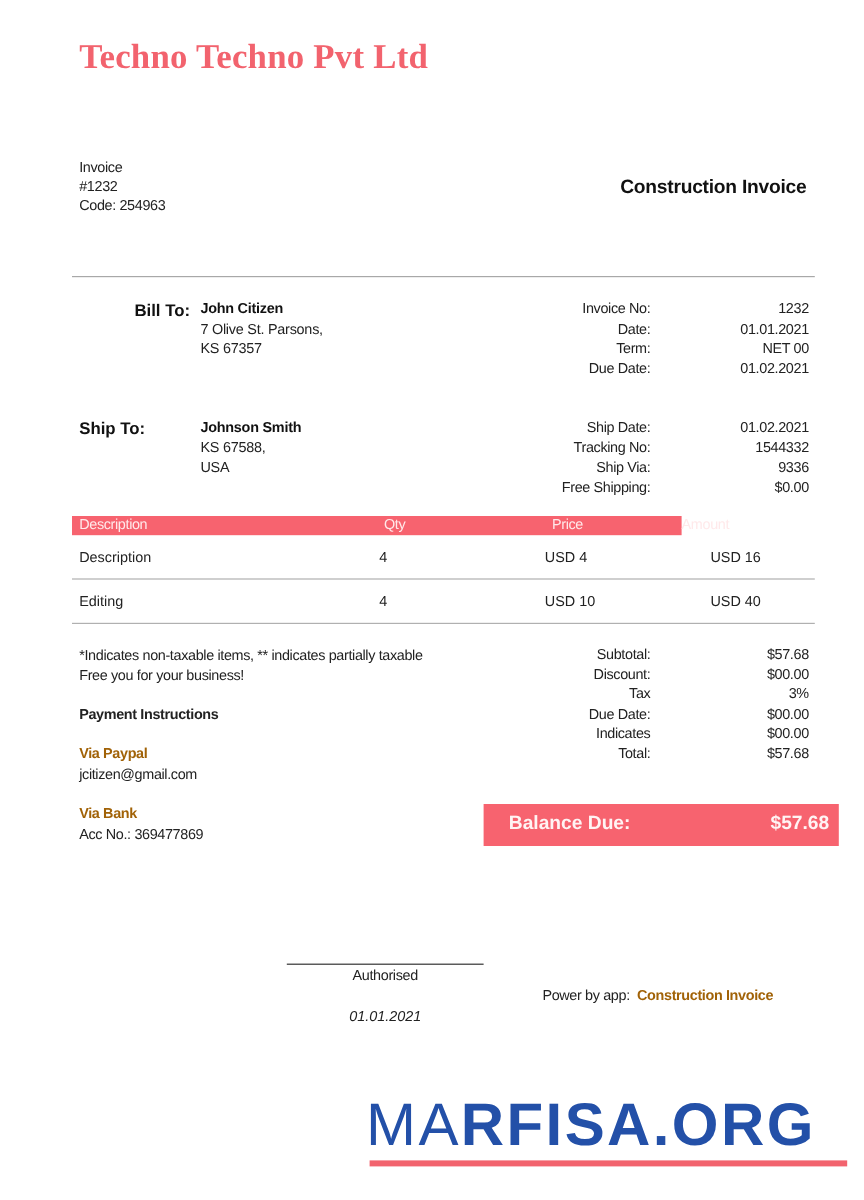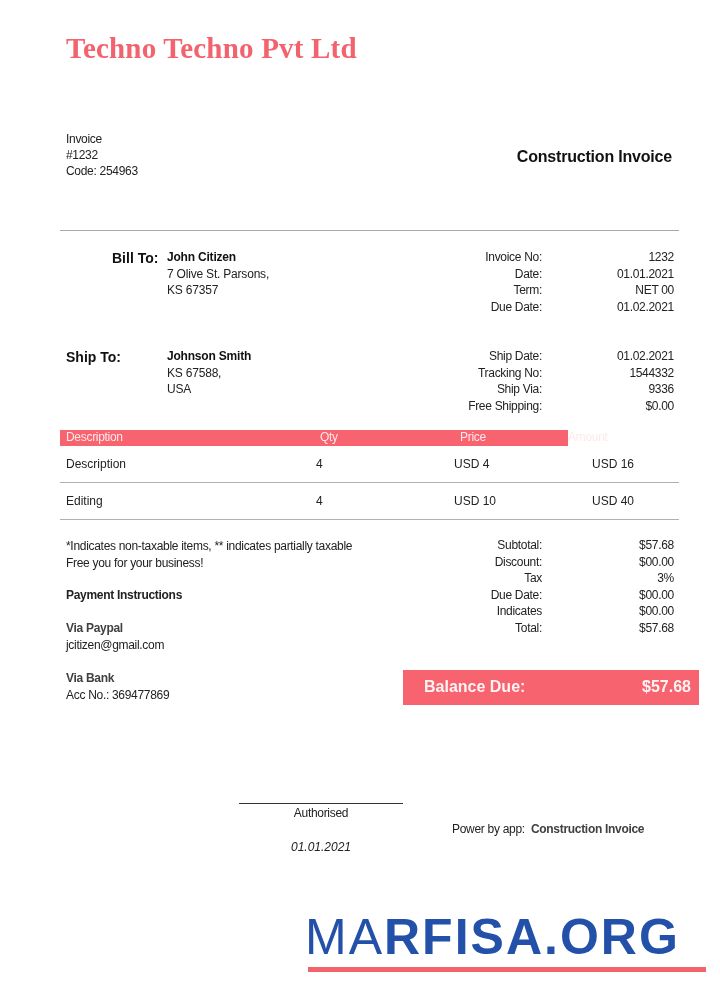--- a/index.html
+++ b/index.html
@@ -17,21 +17,21 @@
   .kv { font-size:12px; line-height:16.5px; letter-spacing:-0.3px; }
   .kv .row { display:flex; }
   .kv .k { width:120px; text-align:right; color:#222; }
   .kv .v { width:132px; text-align:right; color:#222; }
   .table-head { left:60px; top:430px; width:508px; height:16px; background:#f7636f; color:#ffe9ea;
                 font-size:12px; letter-spacing:-0.3px; }
   .table-head span, .trow span { position:absolute; top:0; }
   .trow { left:60px; width:619px; height:36px; font-size:12px; color:#222; border-bottom:1px solid #b0b0b0; }
   .trow span { top:11px; }
   .note { left:66px; top:538px; font-size:12px; line-height:16.5px; color:#222; letter-spacing:-0.3px; }
-  .bold { font-weight:bold; color:#404040; }
+  .bold { font-weight:bold; color:#a16207; }
   .pay { left:66px; font-size:12px; line-height:16.5px; color:#222; letter-spacing:-0.3px; }
   .balance { left:403px; top:670px; width:296px; height:35px; background:#f7636f; color:#fff4f4;
              font-size:16px; font-weight:bold; }
   .balance span { position:absolute; top:8px; }
   .sig-line { left:239px; top:803px; width:164px; height:1px; background:#333; }
   .sig-label { left:239px; width:164px; top:806px; text-align:center; font-size:12px; color:#222; letter-spacing:-0.3px; }
   .sig-date { left:239px; width:164px; top:840px; text-align:center; font-size:12px; font-style:italic; color:#222; }
   .powered { left:452px; top:822px; font-size:12px; color:#222; letter-spacing:-0.3px; }
   .brand { left:305px; top:909px; font-size:50px; color:#2350a8; letter-spacing:2px; font-weight:normal; line-height:56px; }
   .brand b { font-weight:bold; }

